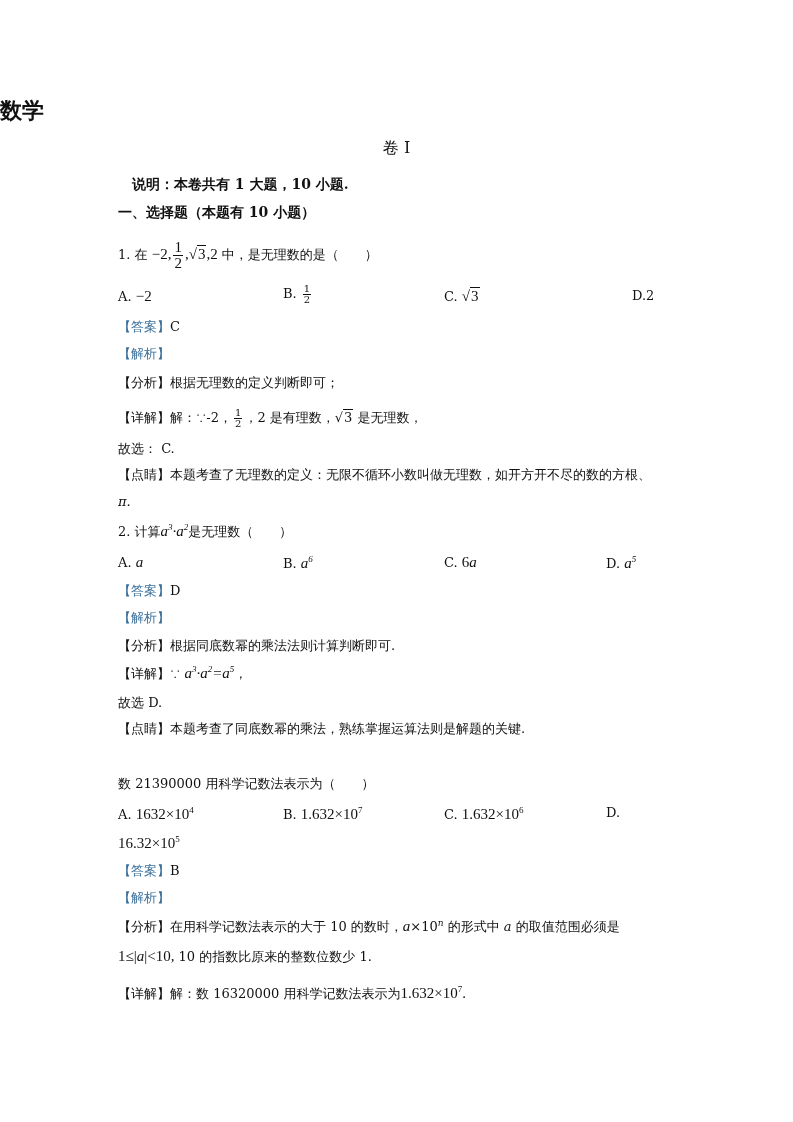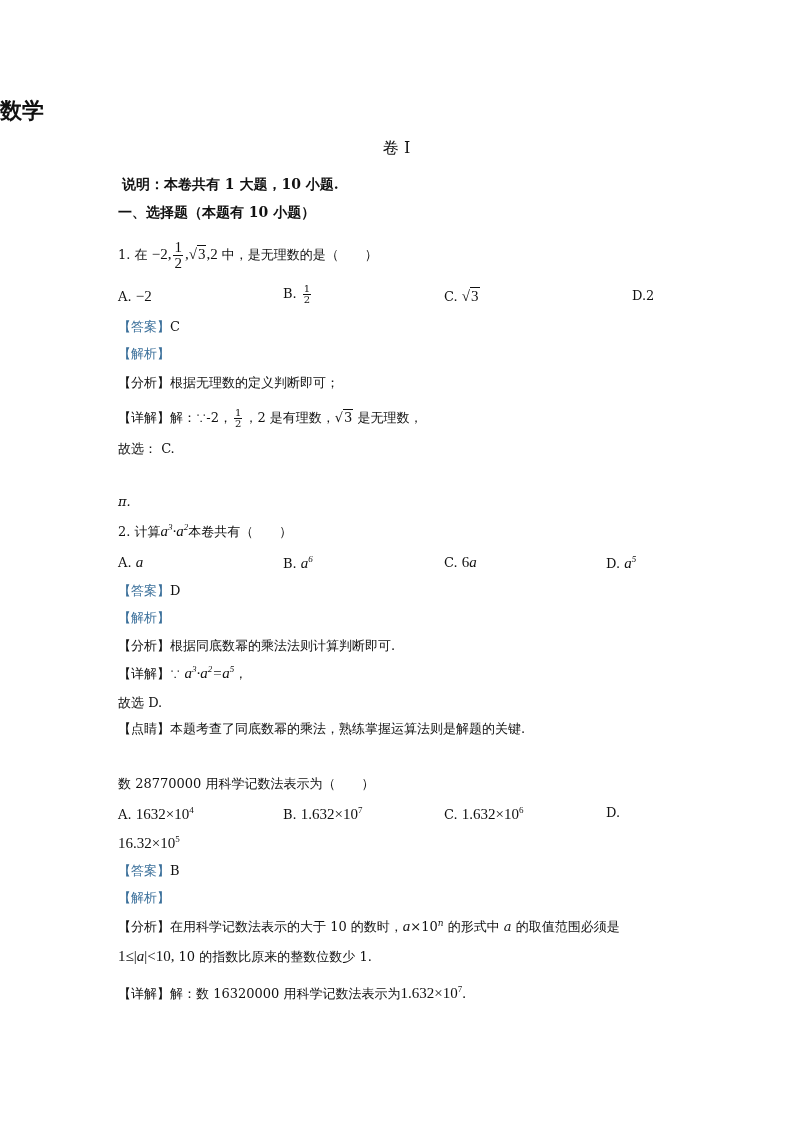--- a/index.html
+++ b/index.html
@@ -25,56 +25,57 @@
   .sqrt .rad { border-top: 1px solid #111; padding: 0 1px; }
   .footer { font-family: "DejaVu Sans", sans-serif; font-size: 15px; color: #666; left: 0; width: 793px; text-align: center; top: 1070px; }
 </style>
 </head>
 <body>
 
 <div class="page">
 
   <div class="abs title">数学</div>
   <div class="abs subtitle">卷 I</div>
-  <div class="abs bold" style="left:122px; top:176px;">说明：本卷共有 1 大题，10 小题.</div>
+  <div class="abs bold" style="left:132px; top:176px;">说明：本卷共有 1 大题，10 小题.</div>
   <div class="abs bold" style="left:118px; top:204px;">一、选择题（本题有 10 小题）</div>
 
   <div class="abs txt" style="left:118px; top:240px;">
     <span>1.</span>
     <span>在</span>
     <span class="math">−2,<span class="frac big"><span class="num">1</span><span>2</span></span>,<span class="sqrt">√<span class="rad">3</span></span>,2</span>
     <span>中，是无理数的是（　　）</span>
   </div>
   <div class="abs opt" style="left:118px; top:288px;"><span>A.</span> <span class="math">−2</span></div>
   <div class="abs opt" style="left:283px; top:284px;"><span>B.</span> <span class="frac small"><span class="num">1</span><span>2</span></span></div>
   <div class="abs opt" style="left:444px; top:288px;text-align:right;"><span>C.</span> <span class="math sqrt">√<span class="rad">3</span></span></div>
   <div class="abs opt" style="left:632px; top:288px;"><span>D.</span><span>2</span></div>
 
   <div class="abs txt" style="left:118px; top:318px;"><span class="tag">【答案】</span><span>C</span></div>
   <div class="abs txt tag" style="left:118px; top:345px;">【解析】</div>
   <div class="abs txt" style="left:118px; top:374px;"><span>【分析】</span><span>根据无理数的定义判断即可；</span></div>
   <div class="abs txt" style="left:118px; top:408px;">【详解】解：∵-2，<span class="frac small"><span class="num">1</span><span>2</span></span>，2 是有理数，<span class="sqrt">√<span class="rad">3</span></span> 是无理数，</div>
   <div class="abs txt" style="left:118px; top:440px;">故选： C.</div>
+  <div class="abs txt" style="left:118px; top:466px;"><span>【点睛】</span><span>本题考查了无理数的定义：无限不循环小数叫做无理数，如开方开不尽的数的方根、</span></div>
   <div class="abs txt ital" style="left:118px; top:494px;">π.</div>
 
   <div class="abs txt" style="left:118px; top:522px;">
-    <span>2.</span> <span>计算</span><span class="math ital">a<sup>3</sup>·a<sup>2</sup></span><span>本卷共有（　　）</span>
+    <span>2.</span> <span>计算</span><span class="math ital">a<sup>3</sup>·a<sup>2</sup></span><span>是无理数（　　）</span>
   </div>
   <div class="abs opt" style="left:118px; top:554px;"><span>A.</span> <span class="math ital">a</span></div>
   <div class="abs opt" style="left:283px; top:554px;"><span>B.</span> <span class="math ital">a<sup>6</sup></span></div>
   <div class="abs opt" style="left:444px; top:554px;"><span>C.</span> <span class="math">6<i>a</i></span></div>
   <div class="abs opt" style="left:606px; top:554px;"><span>D.</span> <span class="math ital">a<sup>5</sup></span></div>
   <div class="abs txt" style="left:118px; top:582px;"><span class="tag">【答案】</span><span>D</span></div>
   <div class="abs txt tag" style="left:118px; top:609px;">【解析】</div>
   <div class="abs txt" style="left:118px; top:637px;"><span>【分析】</span><span>根据同底数幂的乘法法则计算判断即可.</span></div>
   <div class="abs txt" style="left:118px; top:664px;">【详解】∵ <span class="math ital">a<sup>3</sup>·a<sup>2</sup>=a<sup>5</sup></span>，</div>
   <div class="abs txt" style="left:118px; top:694px;">故选 D.</div>
   <div class="abs txt" style="left:118px; top:720px;"><span>【点睛】</span><span>本题考查了同底数幂的乘法，熟练掌握运算法则是解题的关键.</span></div>
 
-  <div class="abs txt" style="left:118px; top:775px;">数 28770000 用科学记数法表示为（　　）</div>
+  <div class="abs txt" style="left:118px; top:775px;">数 21390000 用科学记数法表示为（　　）</div>
   <div class="abs opt" style="left:118px; top:805px;"><span>A.</span> <span class="math">1632×10<sup>4</sup></span></div>
   <div class="abs opt" style="left:283px; top:805px;"><span>B.</span> <span class="math">1.632×10<sup>7</sup></span></div>
   <div class="abs opt" style="left:444px; top:805px;"><span>C.</span> <span class="math">1.632×10<sup>6</sup></span></div>
   <div class="abs opt" style="left:606px; top:805px;"><span>D.</span></div>
   <div class="abs opt" style="left:118px; top:834px;"><span class="math">16.32×10<sup>5</sup></span></div>
   <div class="abs txt" style="left:118px; top:862px;"><span class="tag">【答案】</span><span>B</span></div>
   <div class="abs txt tag" style="left:118px; top:889px;">【解析】</div>
   <div class="abs txt" style="left:118px; top:918px;">【分析】在用科学记数法表示的大于 10 的数时，<span class="math ital">a</span>×10<sup class="ital">n</sup> 的形式中 <span class="ital">a</span> 的取值范围必须是</div>
   <div class="abs txt" style="left:118px; top:948px;"><span class="math">1≤|<i>a</i>|&lt;10,</span> 10 的指数比原来的整数位数少 1.</div>
   <div class="abs txt" style="left:118px; top:984px;">【详解】解：数 16320000 用科学记数法表示为<span class="math">1.632×10<sup>7</sup>.</span></div>

